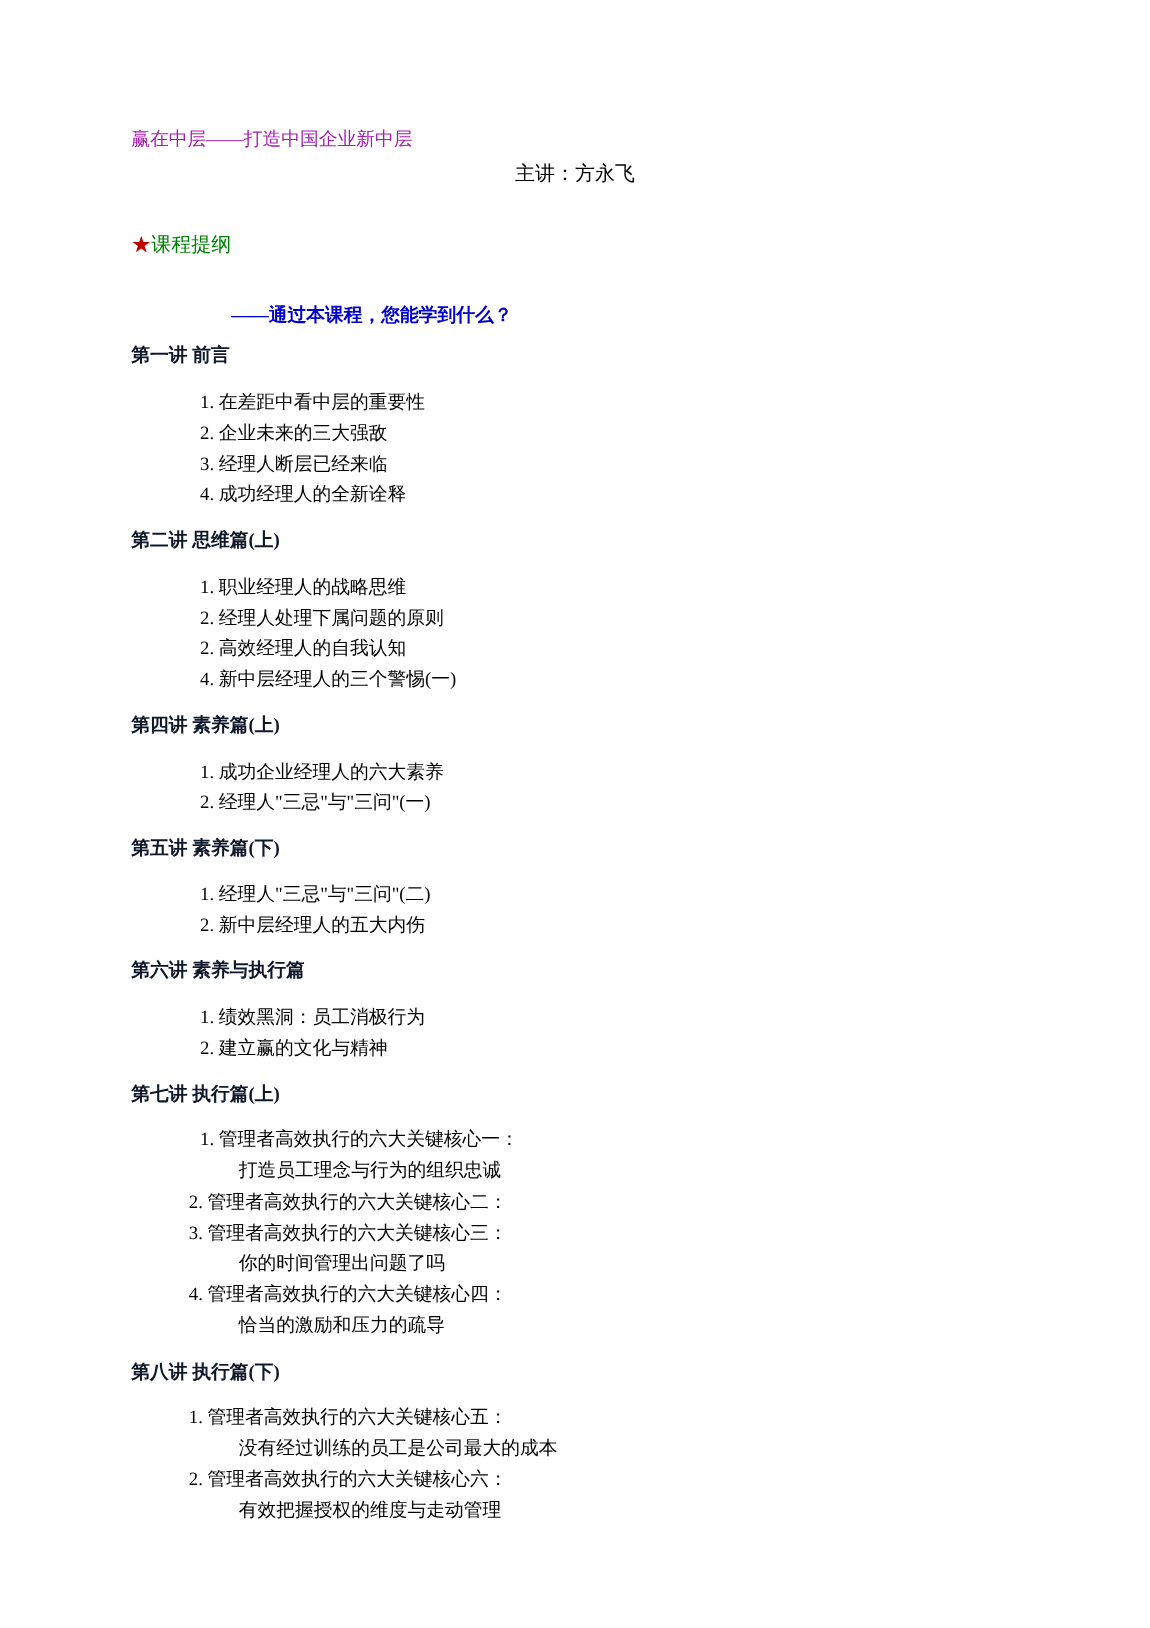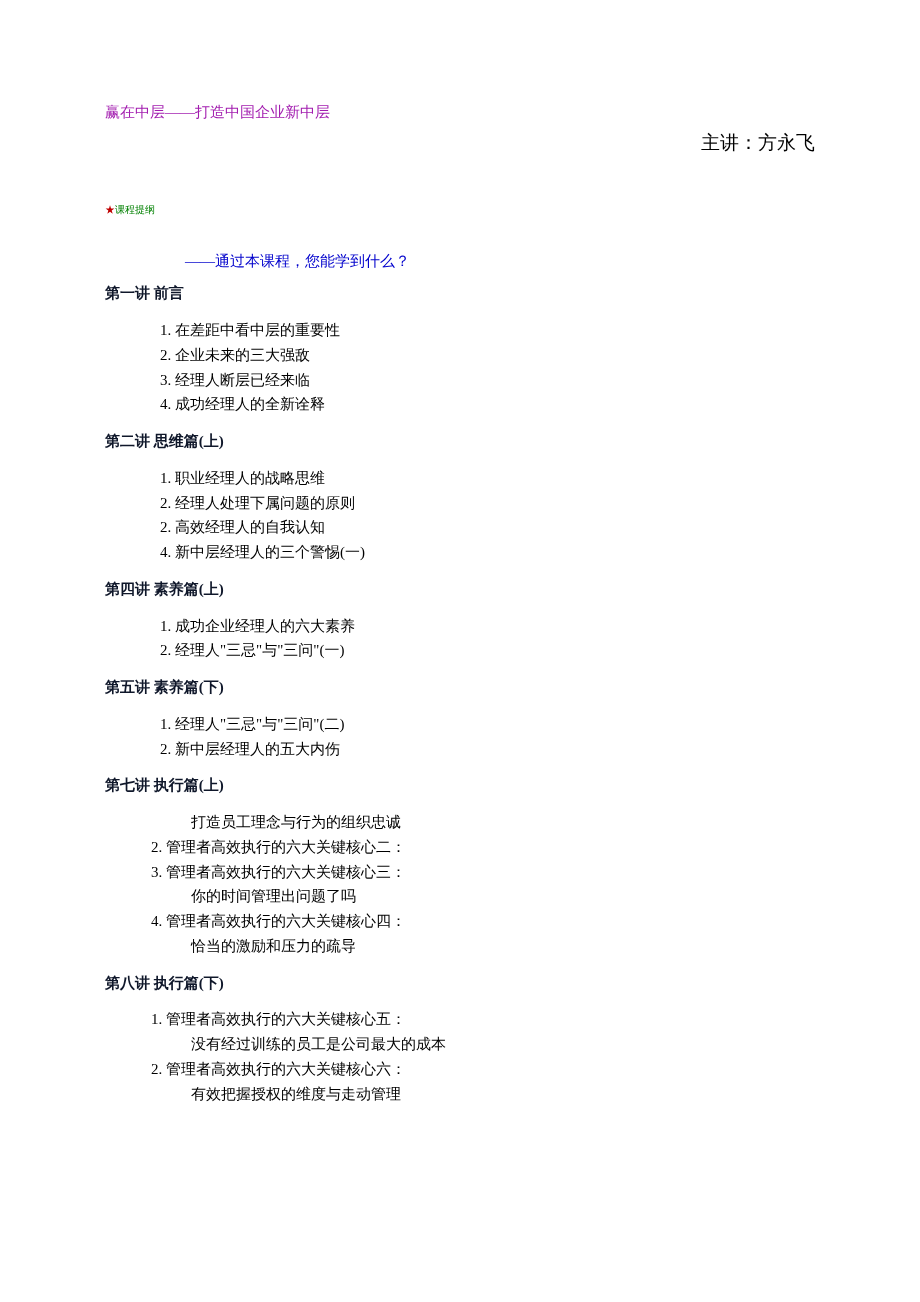--- a/index.html
+++ b/index.html
@@ -18,37 +18,38 @@
     box-sizing: border-box;
     margin: 0 auto;
     background: #fff;
   }
   .title {
     color: #a21caf;
     font-weight: normal;
     font-size: 15px;
   }
   .presenter {
-    text-align: right;
-    font-size: 19px;
+    text-align: center;
+    font-size: 16px;
     margin-top: 2px;
+    font-family: Liberation Mono, monospace;
   }
   .outline-label {
-    margin-top: 44px;
-    font-size: 10px;
+    margin-top: 31px;
+    font-size: 16px;
   }
   .star {
     color: #c00000;
   }
   .green {
     color: #008000;
   }
   .subtitle {
     color: #0000cc;
-    font-weight: normal;
+    font-weight: bold;
     margin-top: 30px;
     padding-left: 80px;
     font-size: 15px;
   }
   .section {
     margin-top: 8px;
   }
   .section-heading {
     color: #0f172a;
     font-weight: bold;
@@ -112,22 +113,30 @@
         </ul>
       </div>
       <div class="section">
         <div class="section-heading">第五讲  素养篇(下)</div>
         <ul class="item-list">
           <li class="item">1.  经理人"三忌"与"三问"(二)</li>
           <li class="item">2.  新中层经理人的五大内伤</li>
         </ul>
       </div>
       <div class="section">
+        <div class="section-heading">第六讲  素养与执行篇</div>
+        <ul class="item-list">
+          <li class="item">1.  绩效黑洞：员工消极行为</li>
+          <li class="item">2.  建立赢的文化与精神</li>
+        </ul>
+      </div>
+      <div class="section">
         <div class="section-heading">第七讲  执行篇(上)</div>
         <ul class="item-list">
+          <li class="item">1.  管理者高效执行的六大关键核心一：</li>
           <li class="item item-sub">打造员工理念与行为的组织忠诚</li>
           <li class="item item-tight">2. 管理者高效执行的六大关键核心二：</li>
           <li class="item item-tight">3. 管理者高效执行的六大关键核心三：</li>
           <li class="item item-sub">你的时间管理出问题了吗</li>
           <li class="item item-tight">4. 管理者高效执行的六大关键核心四：</li>
           <li class="item item-sub">恰当的激励和压力的疏导</li>
         </ul>
       </div>
       <div class="section">
         <div class="section-heading">第八讲  执行篇(下)</div>

